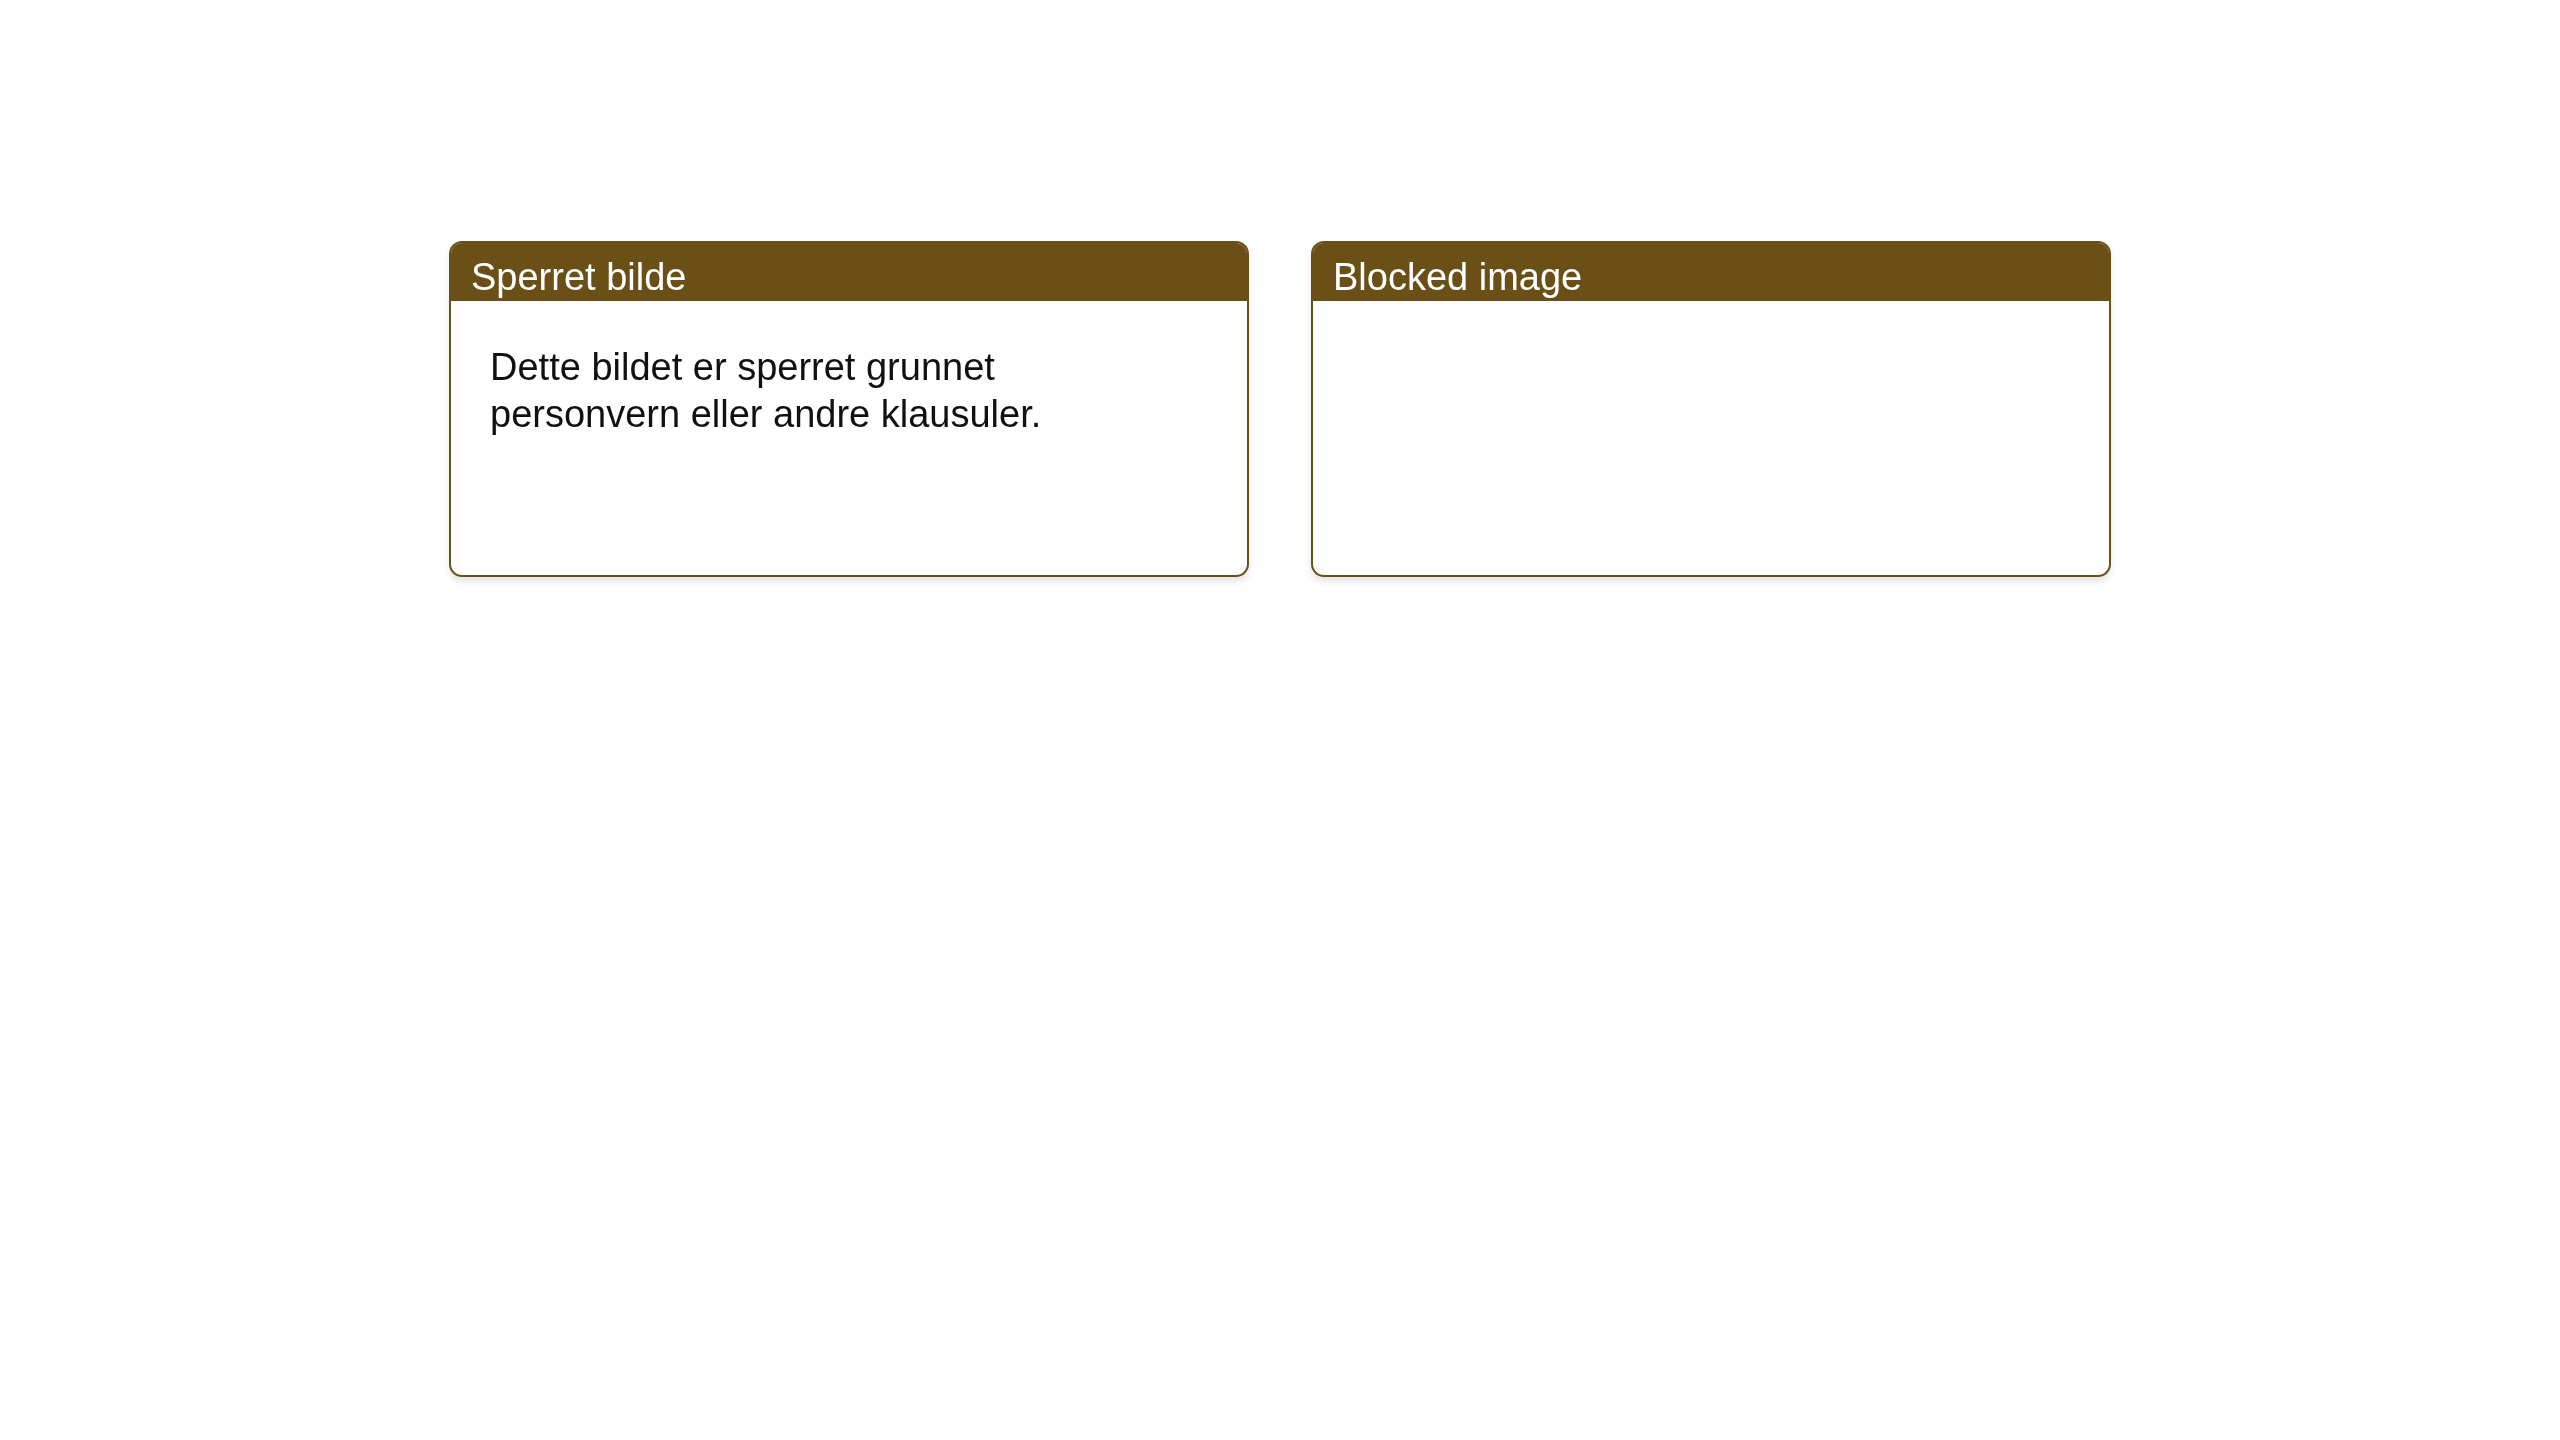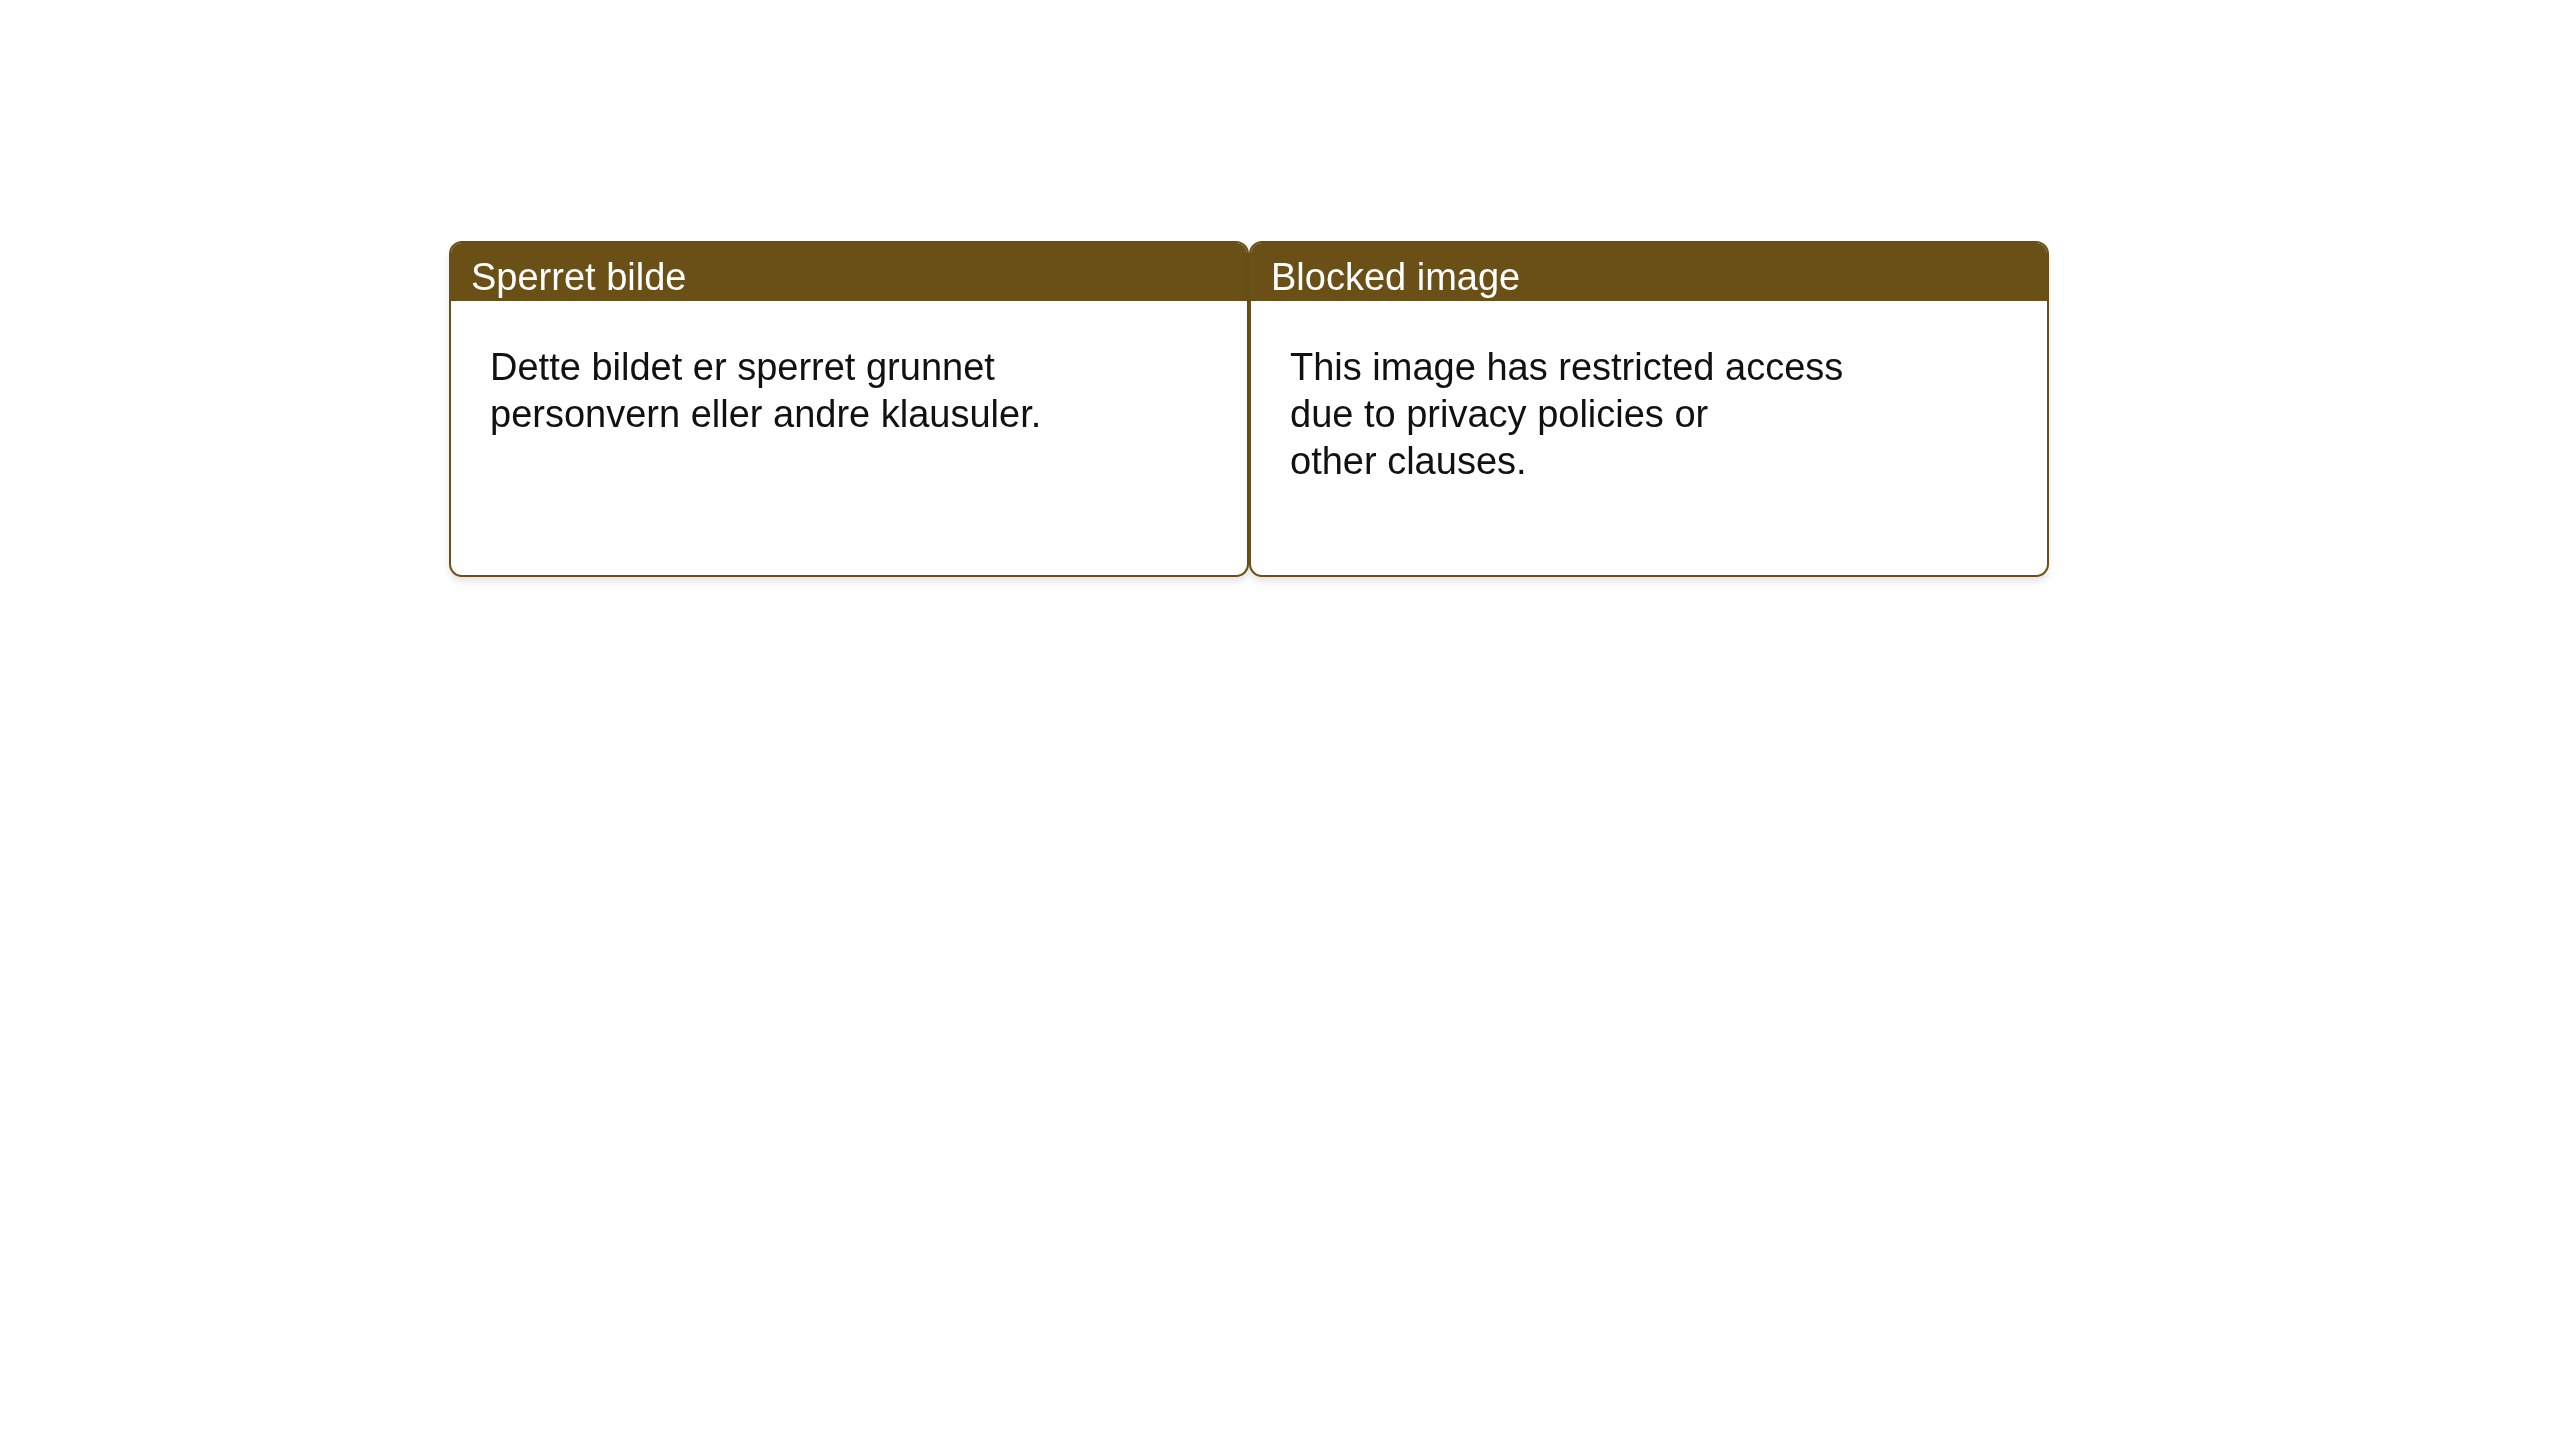--- a/index.html
+++ b/index.html
@@ -21,20 +21,21 @@
   .canvas {
     position: relative;
     width: 2560px;
     height: 1440px;
   }
   .card-row {
     position: absolute;
     left: 449px;
     top: 241px;
     display: flex;
+    gap: 62px;
   }
   .card {
     width: 800px;
     height: 336px;
     background: var(--card-bg);
     border: 2px solid var(--border-color);
     border-radius: 13px;
     overflow: hidden;
     box-shadow: 0 5px 7px rgba(0,0,0,0.10);
   }
@@ -68,19 +69,16 @@
         <span>Sperret bilde</span>
       </div>
       <div class="card-body">Dette bildet er sperret grunnet
 personvern eller andre klausuler.</div>
     </div>
 
     <div class="card">
       <div class="card-header">
         <span>Blocked image</span>
       </div>
-      <div class="card-body">This image has restricted access
-due to privacy policies or
-other clauses.</div>
     </div>
 
   </div>
 </div>
 
 </body></html>

